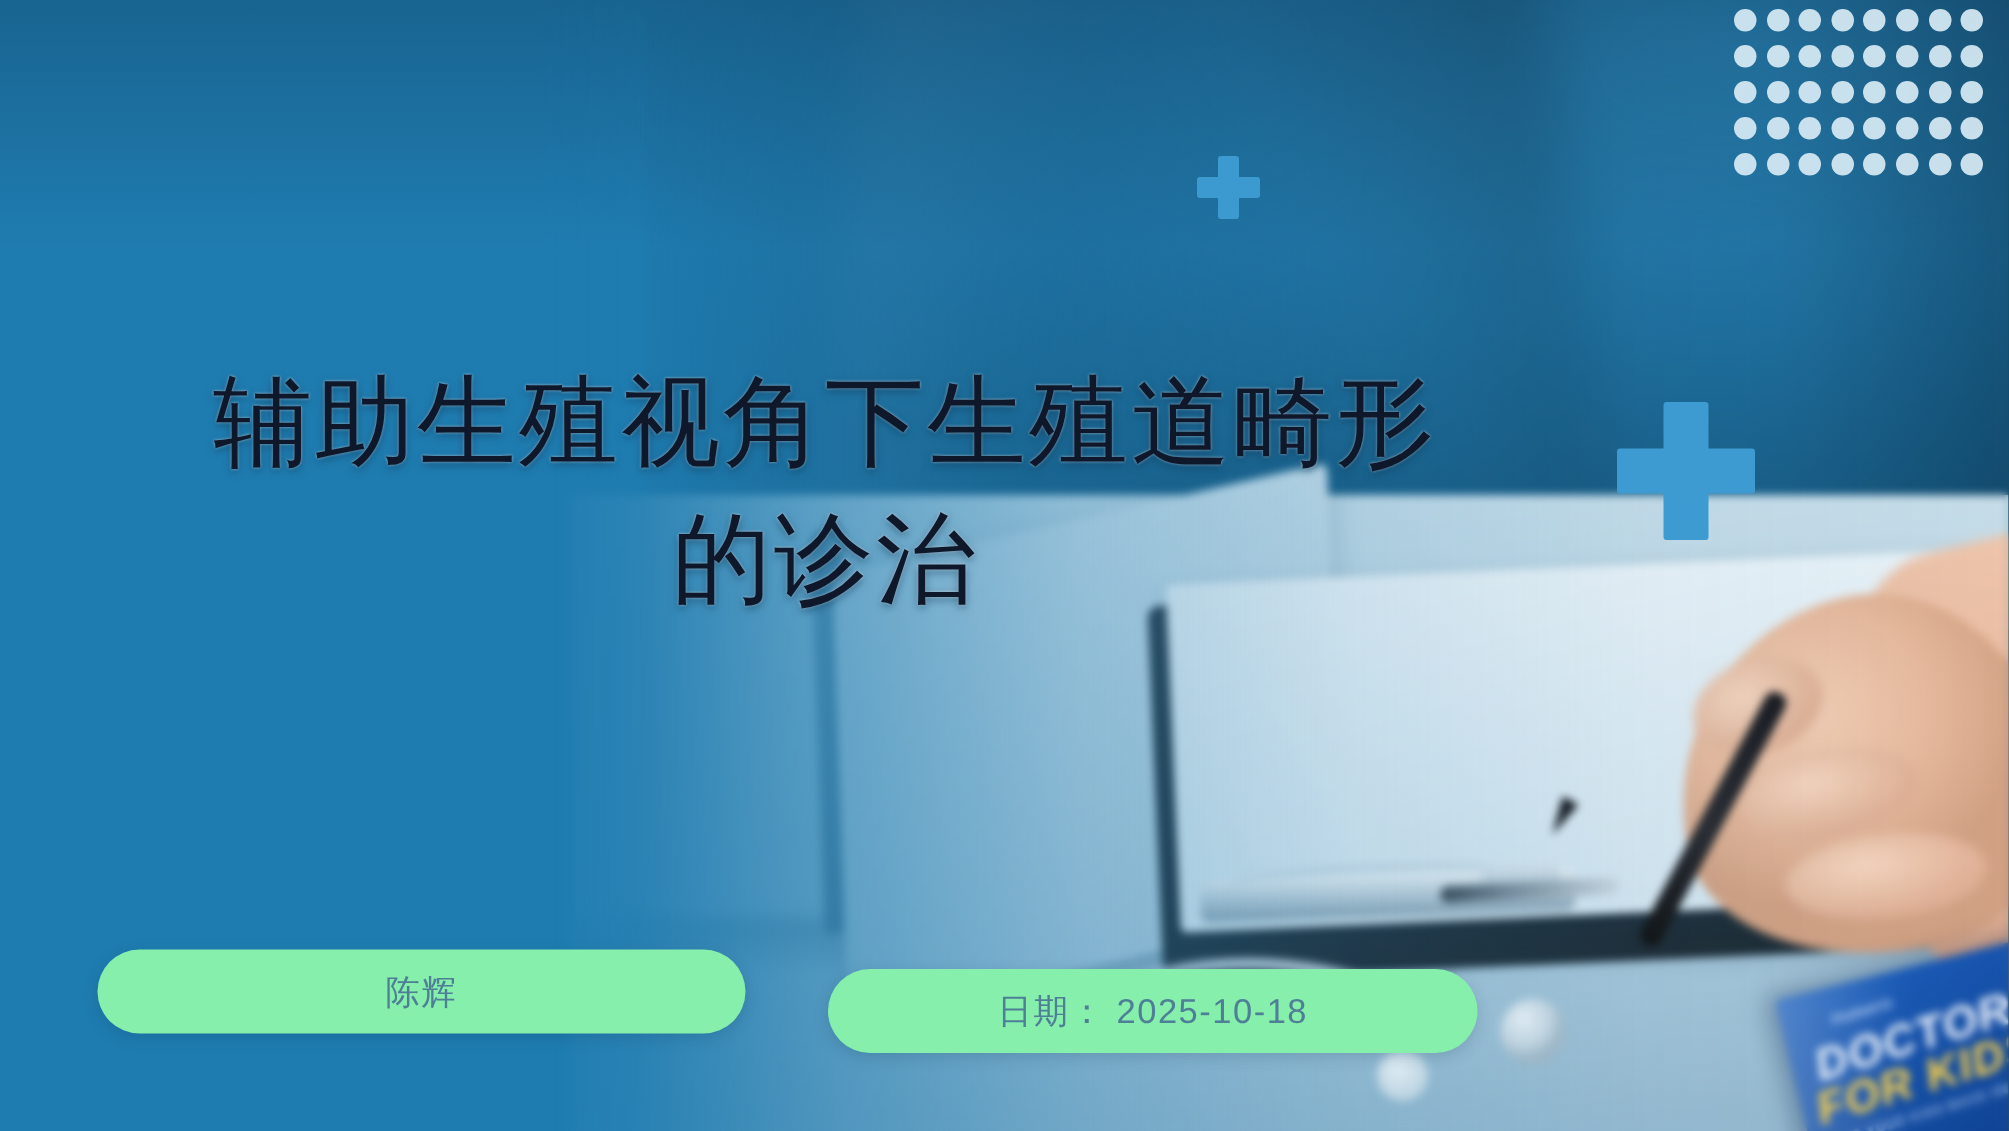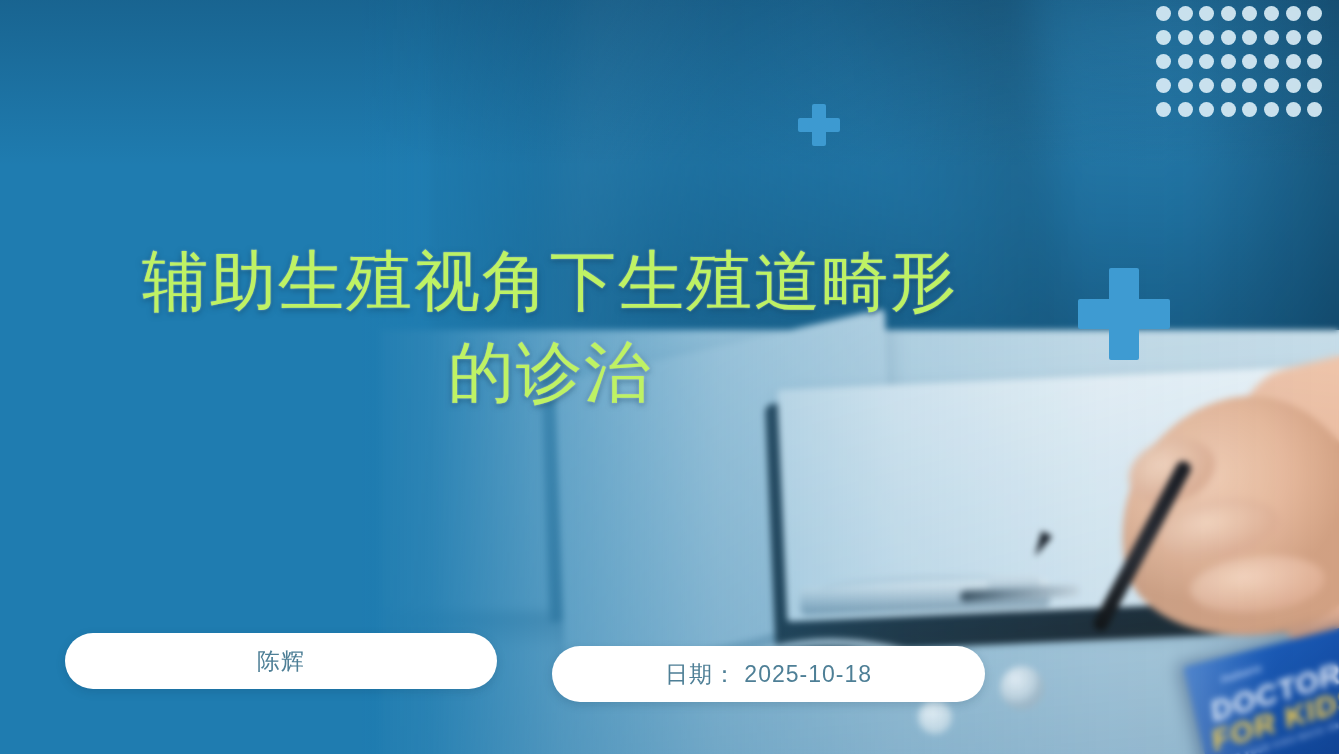--- a/index.html
+++ b/index.html
@@ -358,33 +358,33 @@
     left: 60px;
     top: 236px;
     width: 980px;
     text-align: center;
     z-index: 10;
   }
   .title-line {
     font-family: "DejaVu Serif", "Liberation Serif", serif;
     font-size: 66px;
     line-height: 1.38;
-    color: #bef264;
+    color: #0f172a;
     letter-spacing: 2px;
     text-shadow:
       0 2px 6px rgba(12,55,86,.55),
       0 0 2px rgba(255,255,255,.7);
     white-space: nowrap;
   }
 
   
   .pill {
     position: absolute;
     height: 56px;
-    background: #ffffff;
+    background: #86efac;
     border-radius: 28px;
     display: flex;
     align-items: center;
     justify-content: center;
     box-shadow: 0 3px 10px rgba(14,55,85,.18);
     z-index: 10;
   }
   .pill-text {
     font-family: "Liberation Sans", sans-serif;
     font-size: 23px;

